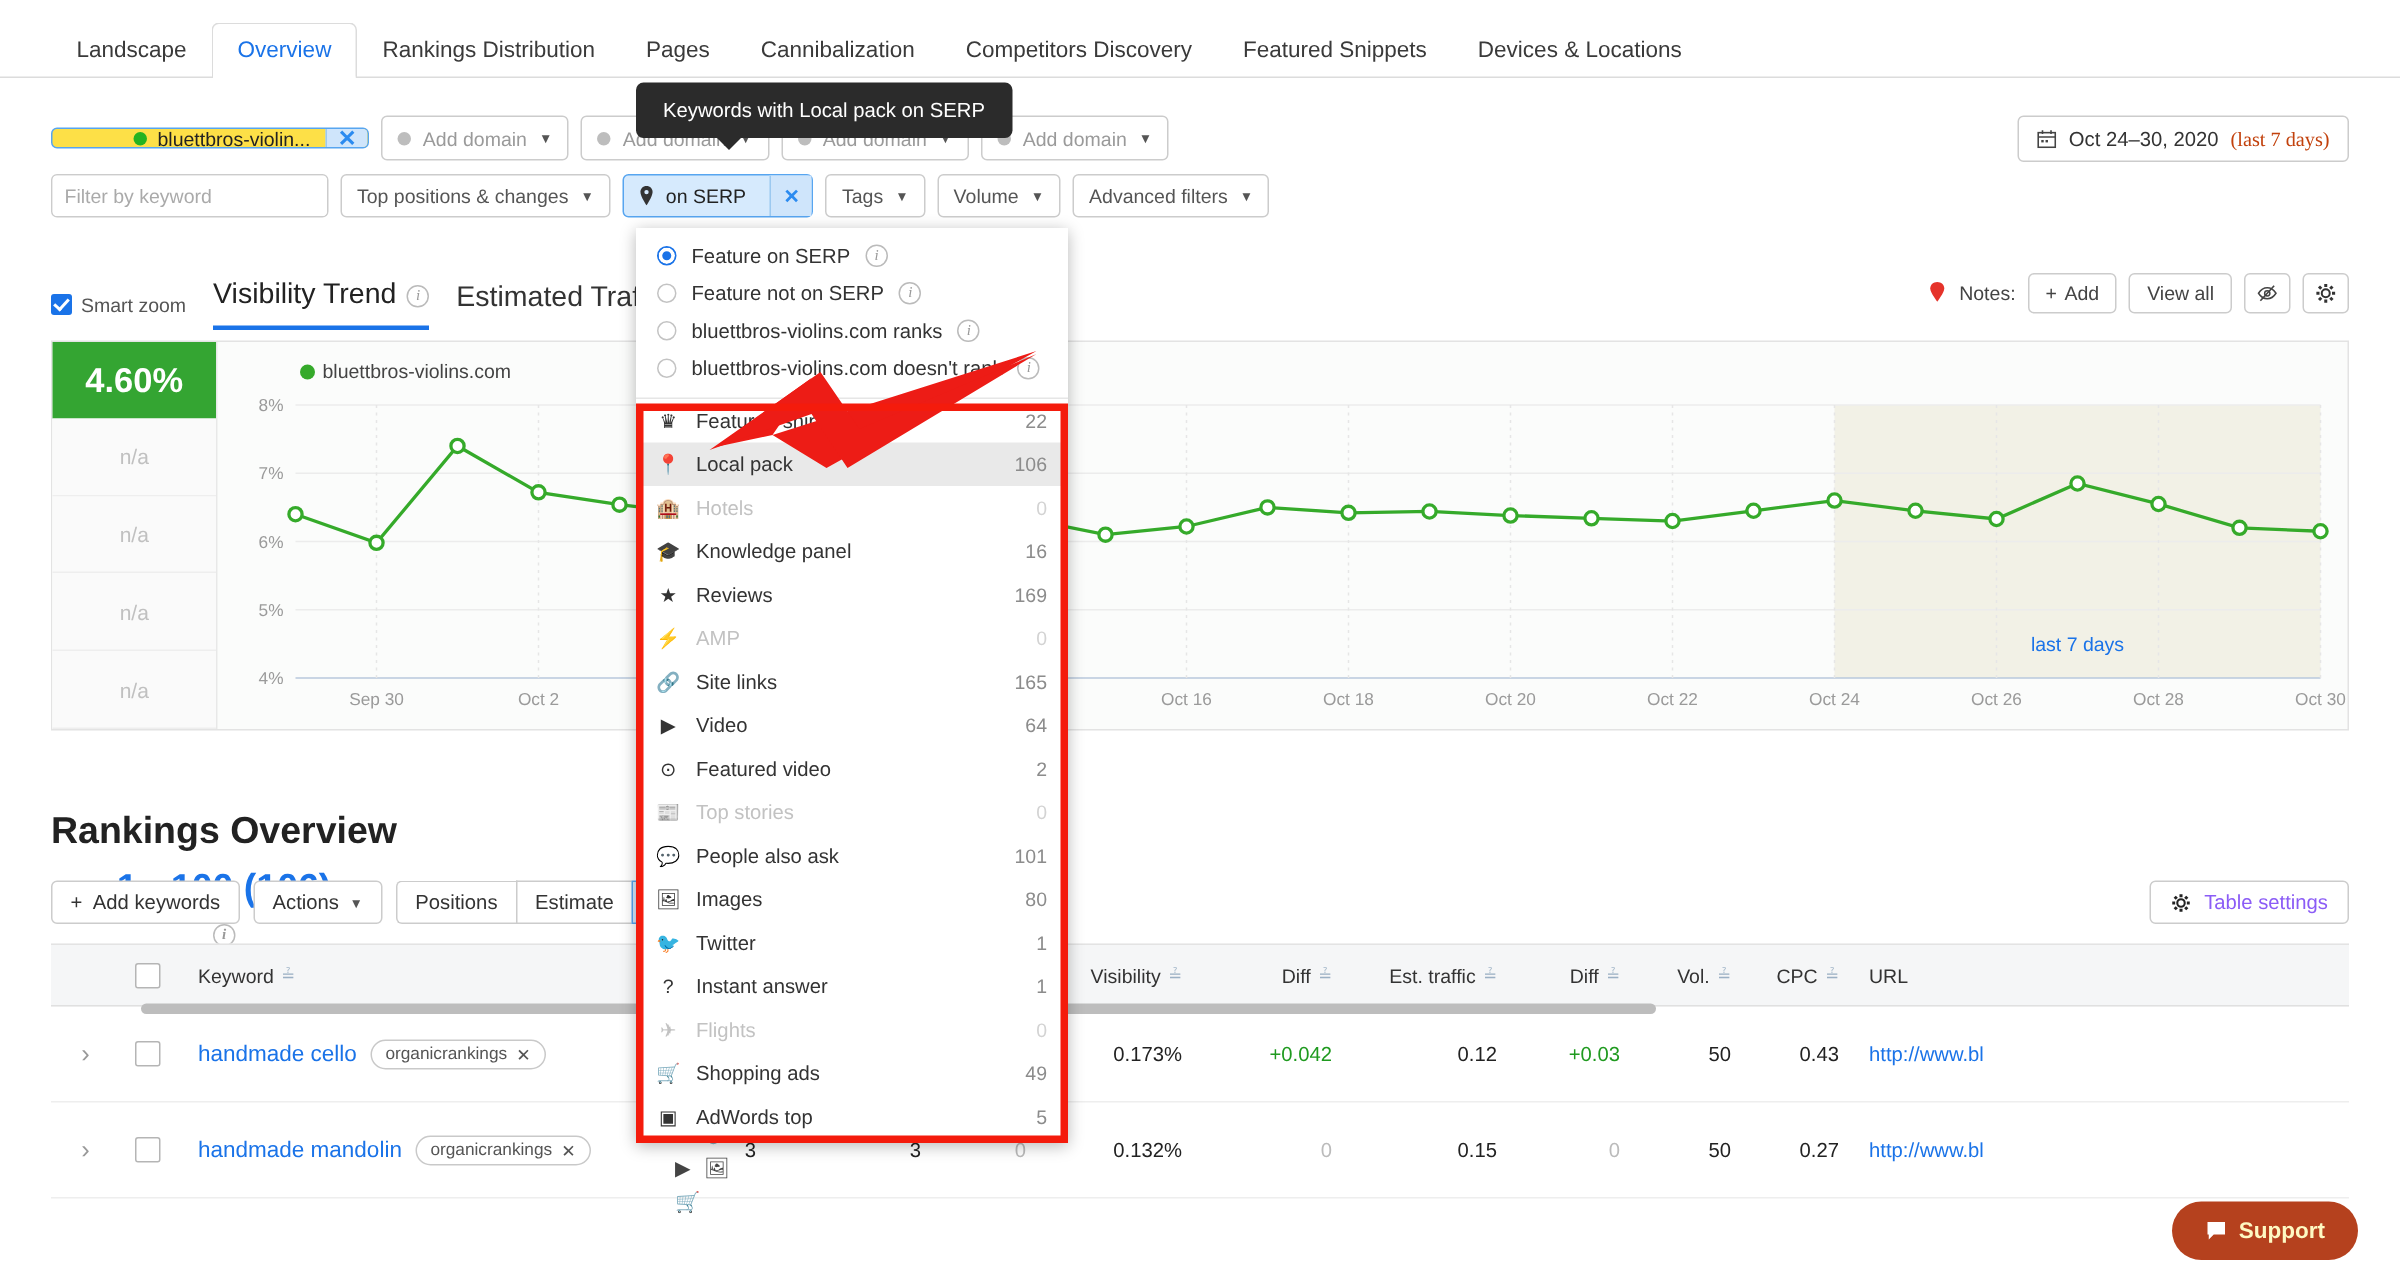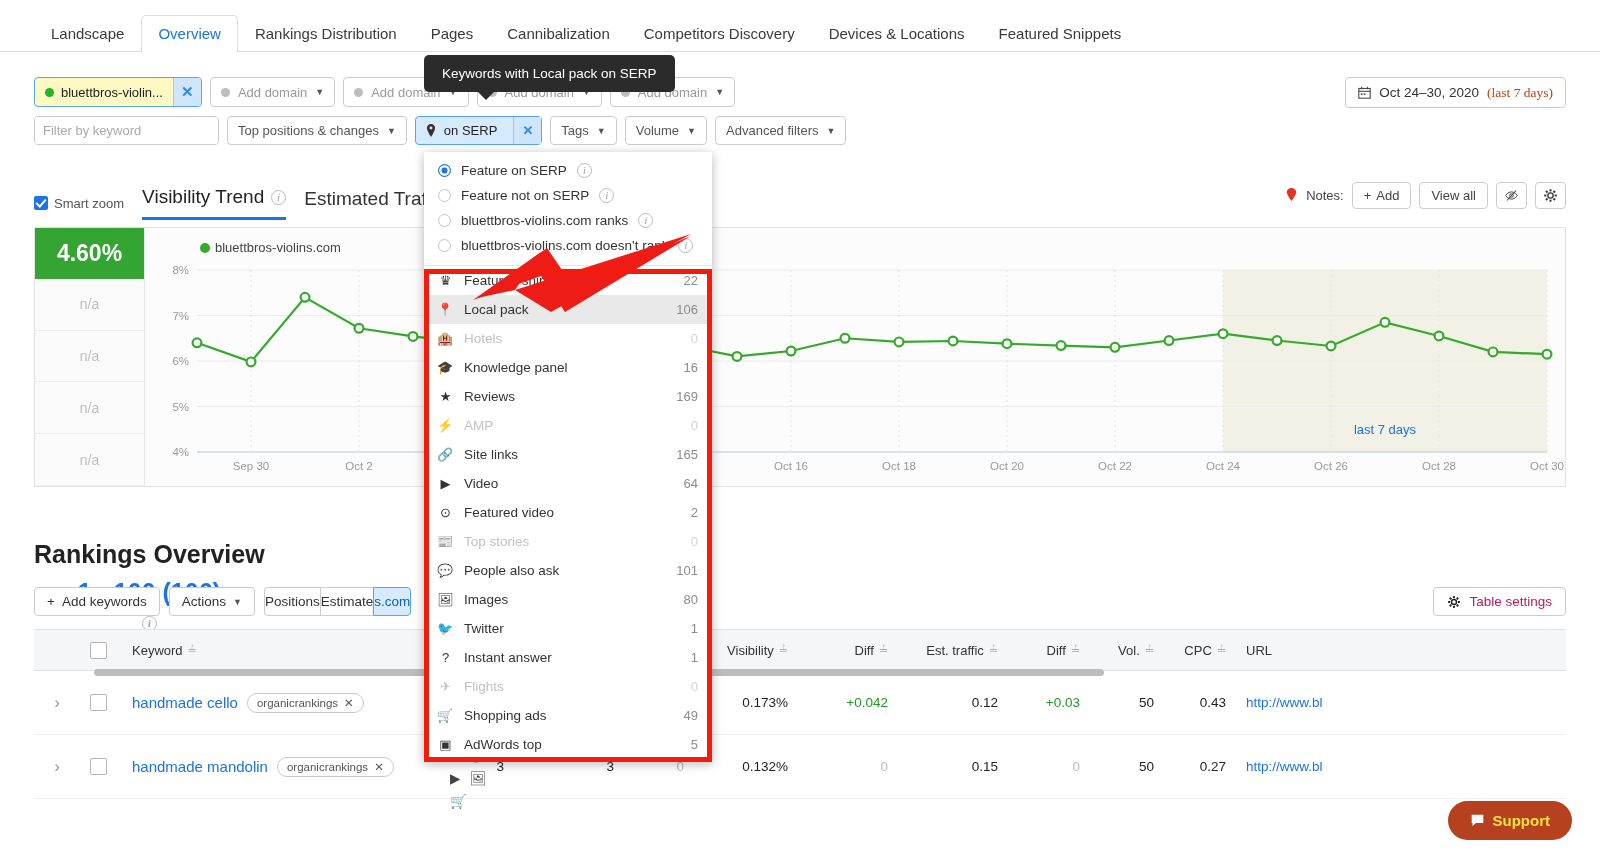--- a/index.html
+++ b/index.html
@@ -26,23 +26,24 @@
     color:#1a73e8; border-color:#dcdcdc; border-radius:5px 5px 0 0;
     background:#fff; font-weight:400;
   }
   .tab.active:after{
     content:""; position:absolute; left:0; right:0; bottom:-1px; height:2px; background:#fff;
   }
 
   
   .frow1{ position:absolute; left:34px; top:77px; display:flex; gap:8px; align-items:center; }
   .dompill{
-    height:30px; display:flex; align-items:center;
-    border:1px solid #57a5f0; border-radius:4px; background:#fef9c3;
+    height:14px; display:flex; align-items:center;
+    border:1px solid #57a5f0; border-radius:4px; background:#fde047;
     overflow:hidden;
+    padding-left:44px;
   }
   .dompill .lbl{
     display:flex; align-items:center; gap:7px; padding:0 10px; font-size:13px;
     color:#222; height:100%;
   }
   .dot{ width:9px;height:9px;border-radius:50%;background:#25b321; display:inline-block;}
   .dot.grey{ background:#bdbdbd; }
   .dompill .xbtn{
     width:28px; height:100%; display:flex;align-items:center;justify-content:center;
     border-left:1px solid #9cc9f0; color:#2b8bf0; font-size:15px; background:#cfe5fb;
@@ -145,29 +146,29 @@
     margin:0; font-size:25px; font-weight:bold; color:#222; display:flex; align-items:center; gap:9px;flex-direction:column;
   }
   .rov h2 .cnt{ color:#1a73e8; font-weight:bold; }
   .rtools{ position:absolute; left:34px; top:587px; display:flex; gap:9px; align-items:center;}
   .rbtn{
     height:29px; border:1px solid #ccc; border-radius:4px; background:#fff;
     padding:0 12px; display:flex;align-items:center;gap:7px;font-size:13.5px;color:#333;cursor:pointer;
   }
   .seg{ display:flex; height:29px; }
   .seg .s{
-    border:1px solid #ccc; border-right:none; background:#fff; padding:0 0;
+    border:1px solid #ccc; border-right:none; background:#fff; padding:0 12px;
     display:flex;align-items:center;font-size:13.5px;color:#333;cursor:pointer;
   }
   .seg .s:first-child{ border-radius:4px 0 0 4px; }
   .seg .s:last-child{ border-right:1px solid #ccc; border-radius:0 4px 4px 0;}
   .seg .s.active{ background:#d6eafd; border-color:#57a5f0; color:#0d60b8; }
   .tblsettings{
     position:absolute; right:34px; top:587px; height:29px; border:1px solid #ccc;border-radius:4px;
-    background:#fff; padding:0 13px; display:flex;align-items:center;gap:8px;font-size:13.5px;color:#be185d;cursor:pointer;
+    background:#fff; padding:0 13px; display:flex;align-items:center;gap:8px;font-size:13.5px;color:#8b5cf6;cursor:pointer;
   }
 
   
   .tbl{ position:absolute; left:34px; top:629px; width:1532px; font-size:13.5px; }
   .thead{ display:flex; background:#f5f6f7; border-top:1px solid #e3e3e3; border-bottom:1px solid #e0e0e0; height:42px;}
   .th{ display:flex; align-items:center; gap:5px; color:#333; font-size:13px; padding:0 10px;}
   .th .srt{ color:#9bb0c4; font-size:11px; }
   .scrollbar{ position:absolute; left:60px; top:40px; width:1010px; height:7px; background:#bdbdbd; border-radius:4px;}
   .trow{ display:flex; align-items:center; height:64px; border-bottom:1px solid #eee; }
   .td{ display:flex; align-items:center; padding:0 10px; }
@@ -204,37 +205,37 @@
     font-size:13.5px; color:#333; cursor:pointer;
   }
   .ddrow .n{ margin-left:auto; color:#8c8c8c; font-size:13px;}
   .ddrow.sel{ background:#e9e9e9; }
   .ddrow.dis{ color:#c2c2c2; cursor:default;}
   .ddrow.dis .n{ color:#d3d3d3; }
   .ddicon{ width:15px; display:flex; align-items:center; justify-content:center; font-size:13px; flex:none;}
 
   
   .support{
-    position:absolute; right:28px; bottom:14px; background:#b5411e; color:#fde047;
+    position:absolute; right:28px; bottom:14px; background:#b5411e; color:#fef9c3;
     border-radius:24px; padding:11px 22px; font-size:15px; font-weight:bold;
     display:flex;align-items:center;gap:8px; cursor:pointer; z-index:80;
   }
 </style>
 </head>
 <body>
 
 <div class="tabbar" id="tabbar">
     <div class="tab">Landscape</div>
     <div class="tab active">Overview</div>
     <div class="tab">Rankings Distribution</div>
     <div class="tab">Pages</div>
     <div class="tab">Cannibalization</div>
     <div class="tab">Competitors Discovery</div>
+    <div class="tab">Featured Snippets</div>
     <div class="tab">Devices &amp; Locations</div>
-    <div class="tab">Featured Snippets</div>
   </div>
 
 <div class="frow1">
   <div class="dompill">
     <span class="lbl">
       <span class="dot"></span>
       <span>bluettbros-violin...</span>
     </span>
     <span class="xbtn">✕</span>
   </div>

